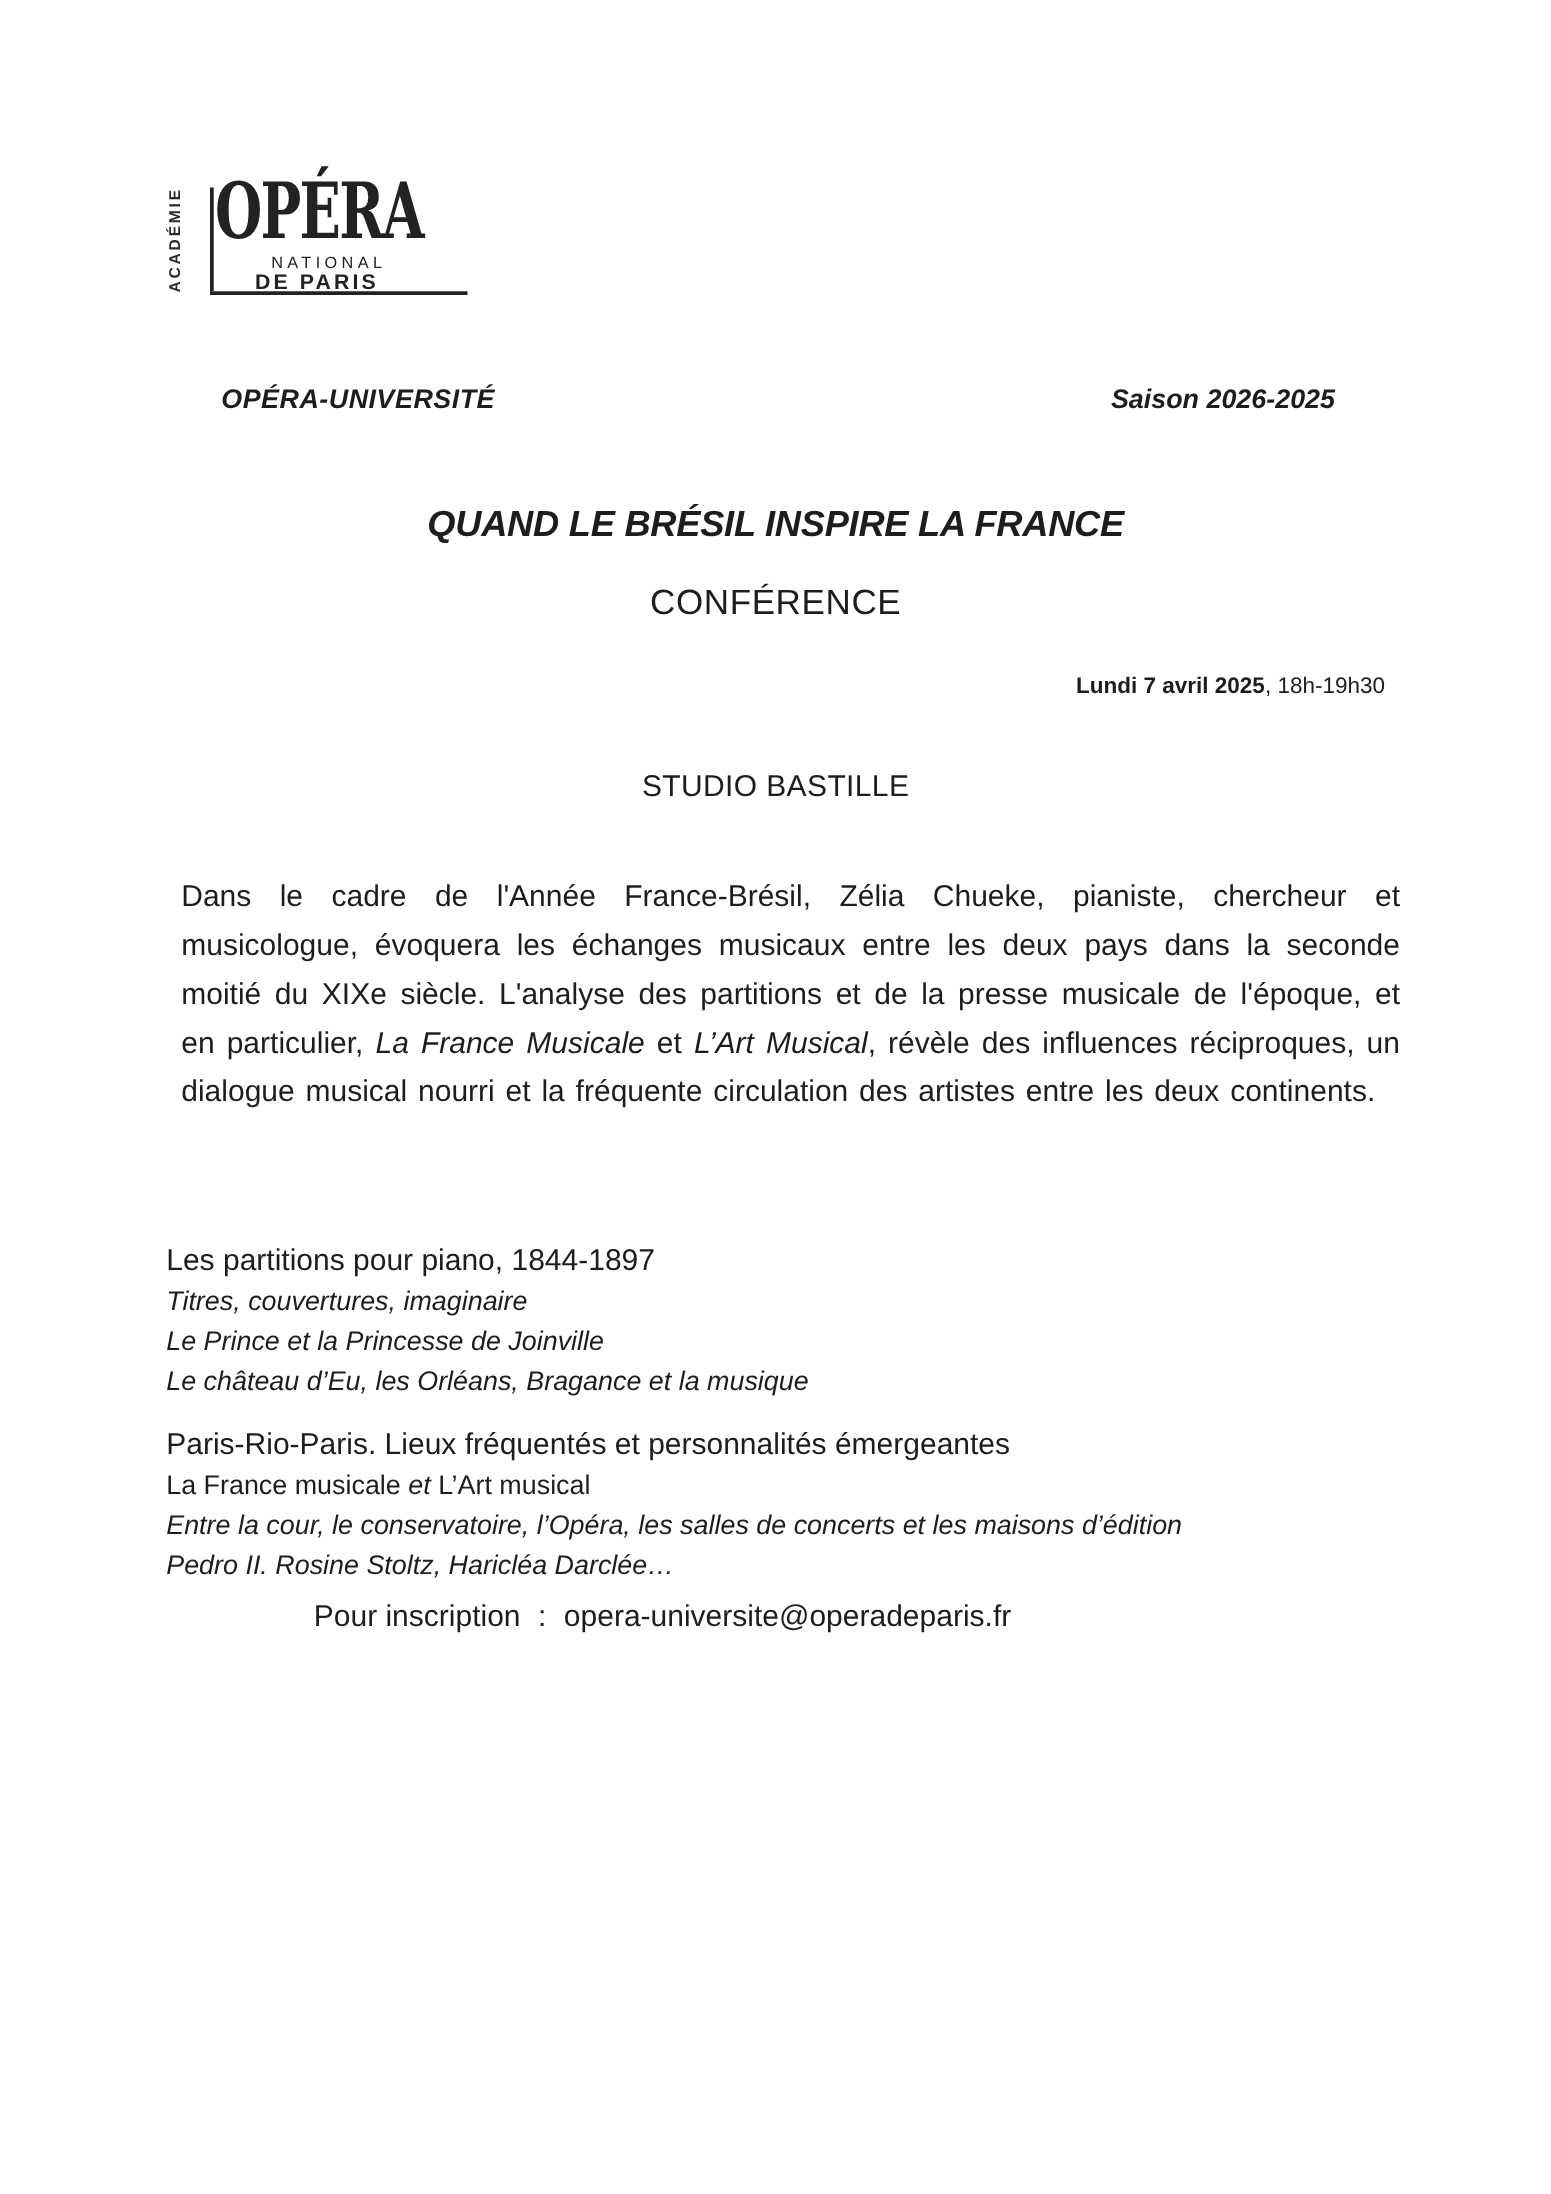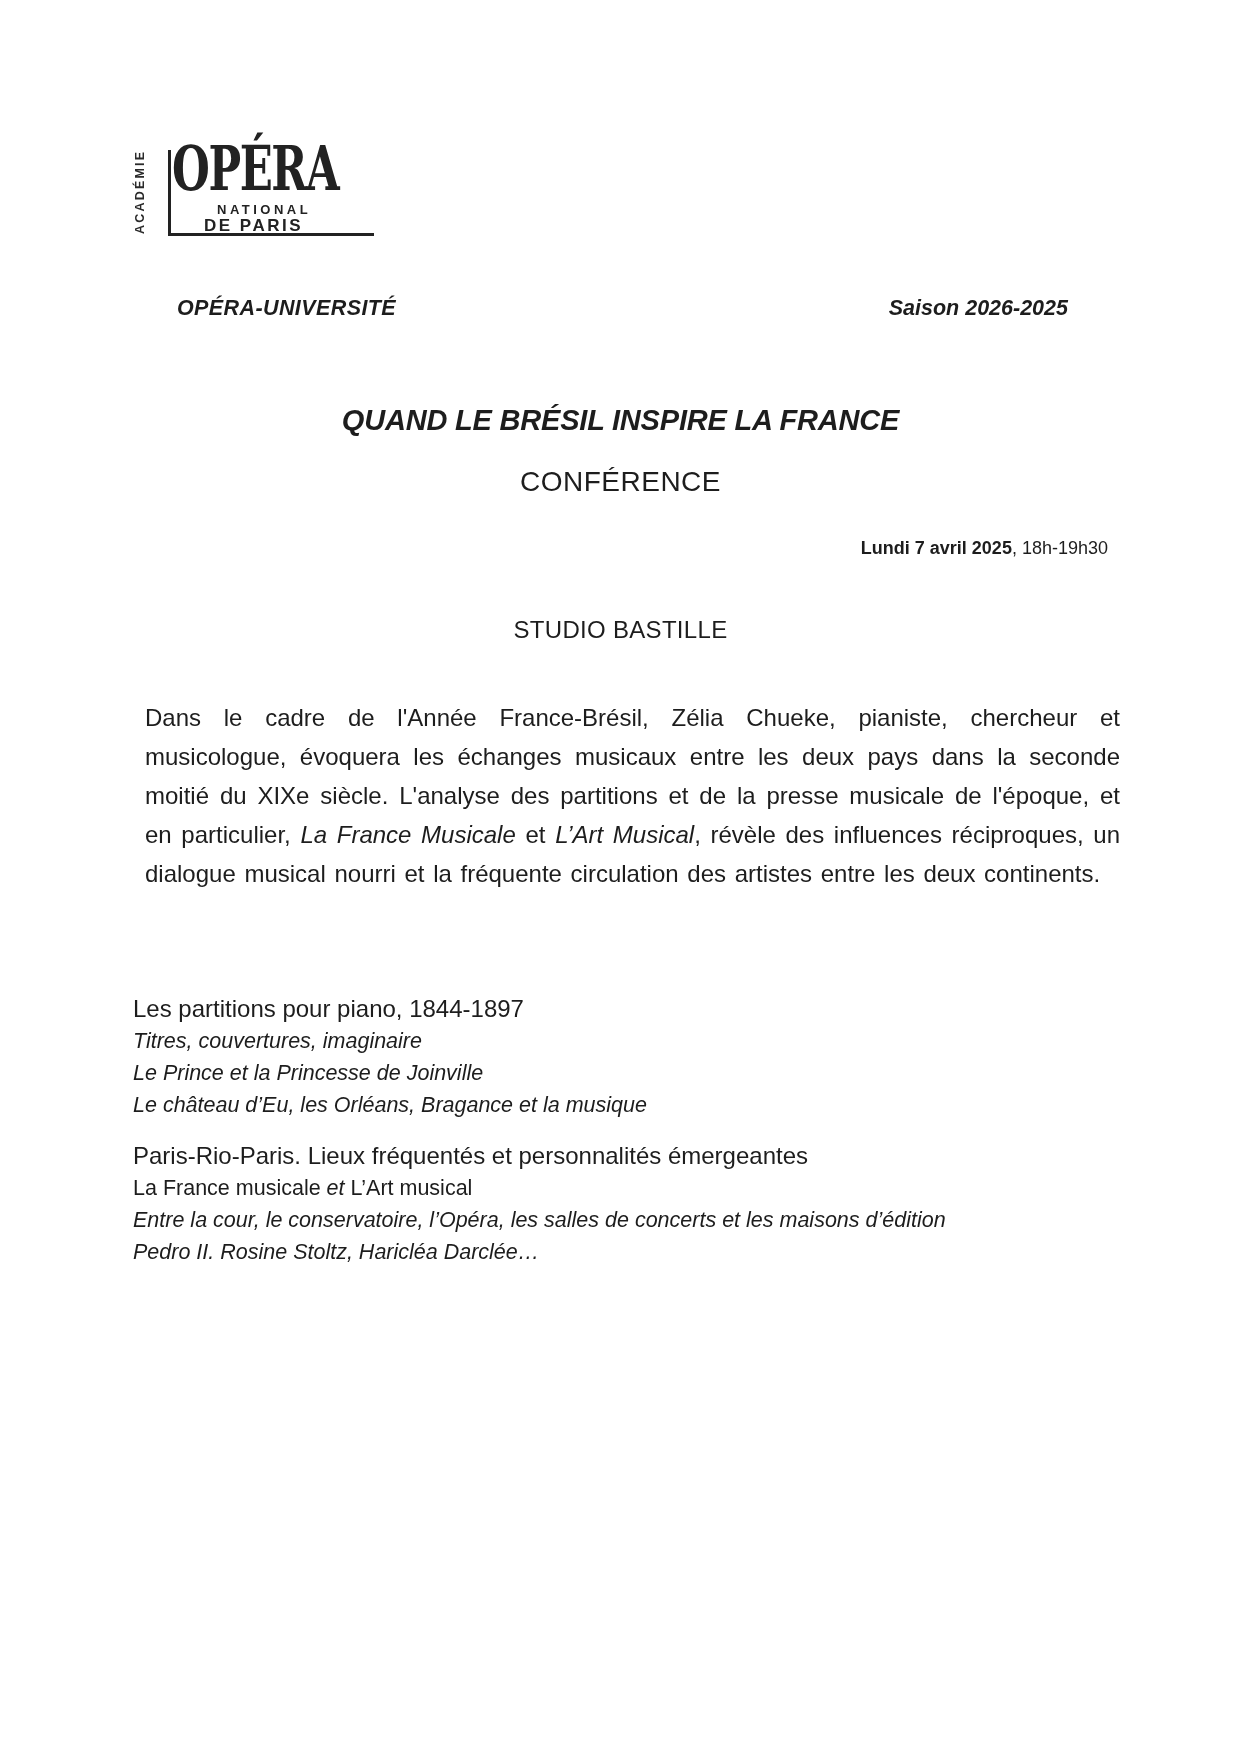--- a/index.html
+++ b/index.html
@@ -23,26 +23,26 @@
   }
   .logo-bar { position:absolute; left:35px; top:25px; width:2.5px; height:83px; background:#222; }
   .logo-underline { position:absolute; left:35px; top:108px; width:206px; height:2.5px; background:#222; }
   .logo-opera {
     position:absolute; left:39px; top:13px;
     font-family:"DejaVu Serif", serif; font-weight:700;
     font-size:62px; line-height:1; letter-spacing:-2px;
     transform:scaleX(0.70); transform-origin:left top;
     white-space:nowrap;
   }
-  .logo-national { position:absolute; left:84px; top:77px; font-size:13px; font-weight:700; letter-spacing:3.5px; white-space:nowrap; }
+  .logo-national { position:absolute; left:84px; top:77px; font-size:13px; font-weight:400; letter-spacing:3.5px; white-space:nowrap; }
   .logo-deparis  { position:absolute; left:71px; top:91px; font-size:17px; font-weight:700; letter-spacing:2.5px; white-space:nowrap; }
 
   
   .header-row {
-    position:absolute; left:133px; top:296px; width:975px;
+    position:absolute; left:133px; top:307px; width:975px;
     display:flex; justify-content:space-between; align-items:baseline;
     font-style:italic; font-weight:600; font-size:21.5px;text-align:center;
   }
   .header-left  { margin-left:44px; letter-spacing:0.4px; }
   .header-right { margin-right:40px; }
 
   
   .event-title {
     position:absolute; left:133px; top:404px; width:975px;
     text-align:center; font-size:29px; font-weight:700; font-style:italic;
@@ -119,14 +119,17 @@
     <div class="section-line italic-line"><em>Le château d’Eu, les Orléans, Bragance et la musique</em></div>
   </div>
 
   <div class="section section-2">
     <div class="section-heading">Paris-Rio-Paris. Lieux fréquentés et personnalités émergeantes</div>
     <div class="section-line"><span>La France musicale </span><em>et</em><span> L’Art musical</span></div>
     <div class="section-line italic-line"><em>Entre la cour, le conservatoire, l’Opéra, les salles de concerts et les maisons d’édition</em></div>
     <div class="section-line italic-line"><em>Pedro II. Rosine Stoltz, Haricléa Darclée…</em></div>
   </div>
 
+  <div class="contact">
+    <span>Pour inscription</span><span class="sep">:</span><span>opera-universite@operadeparis.fr</span>
+  </div>
 
 </div>
 
 </body></html>

